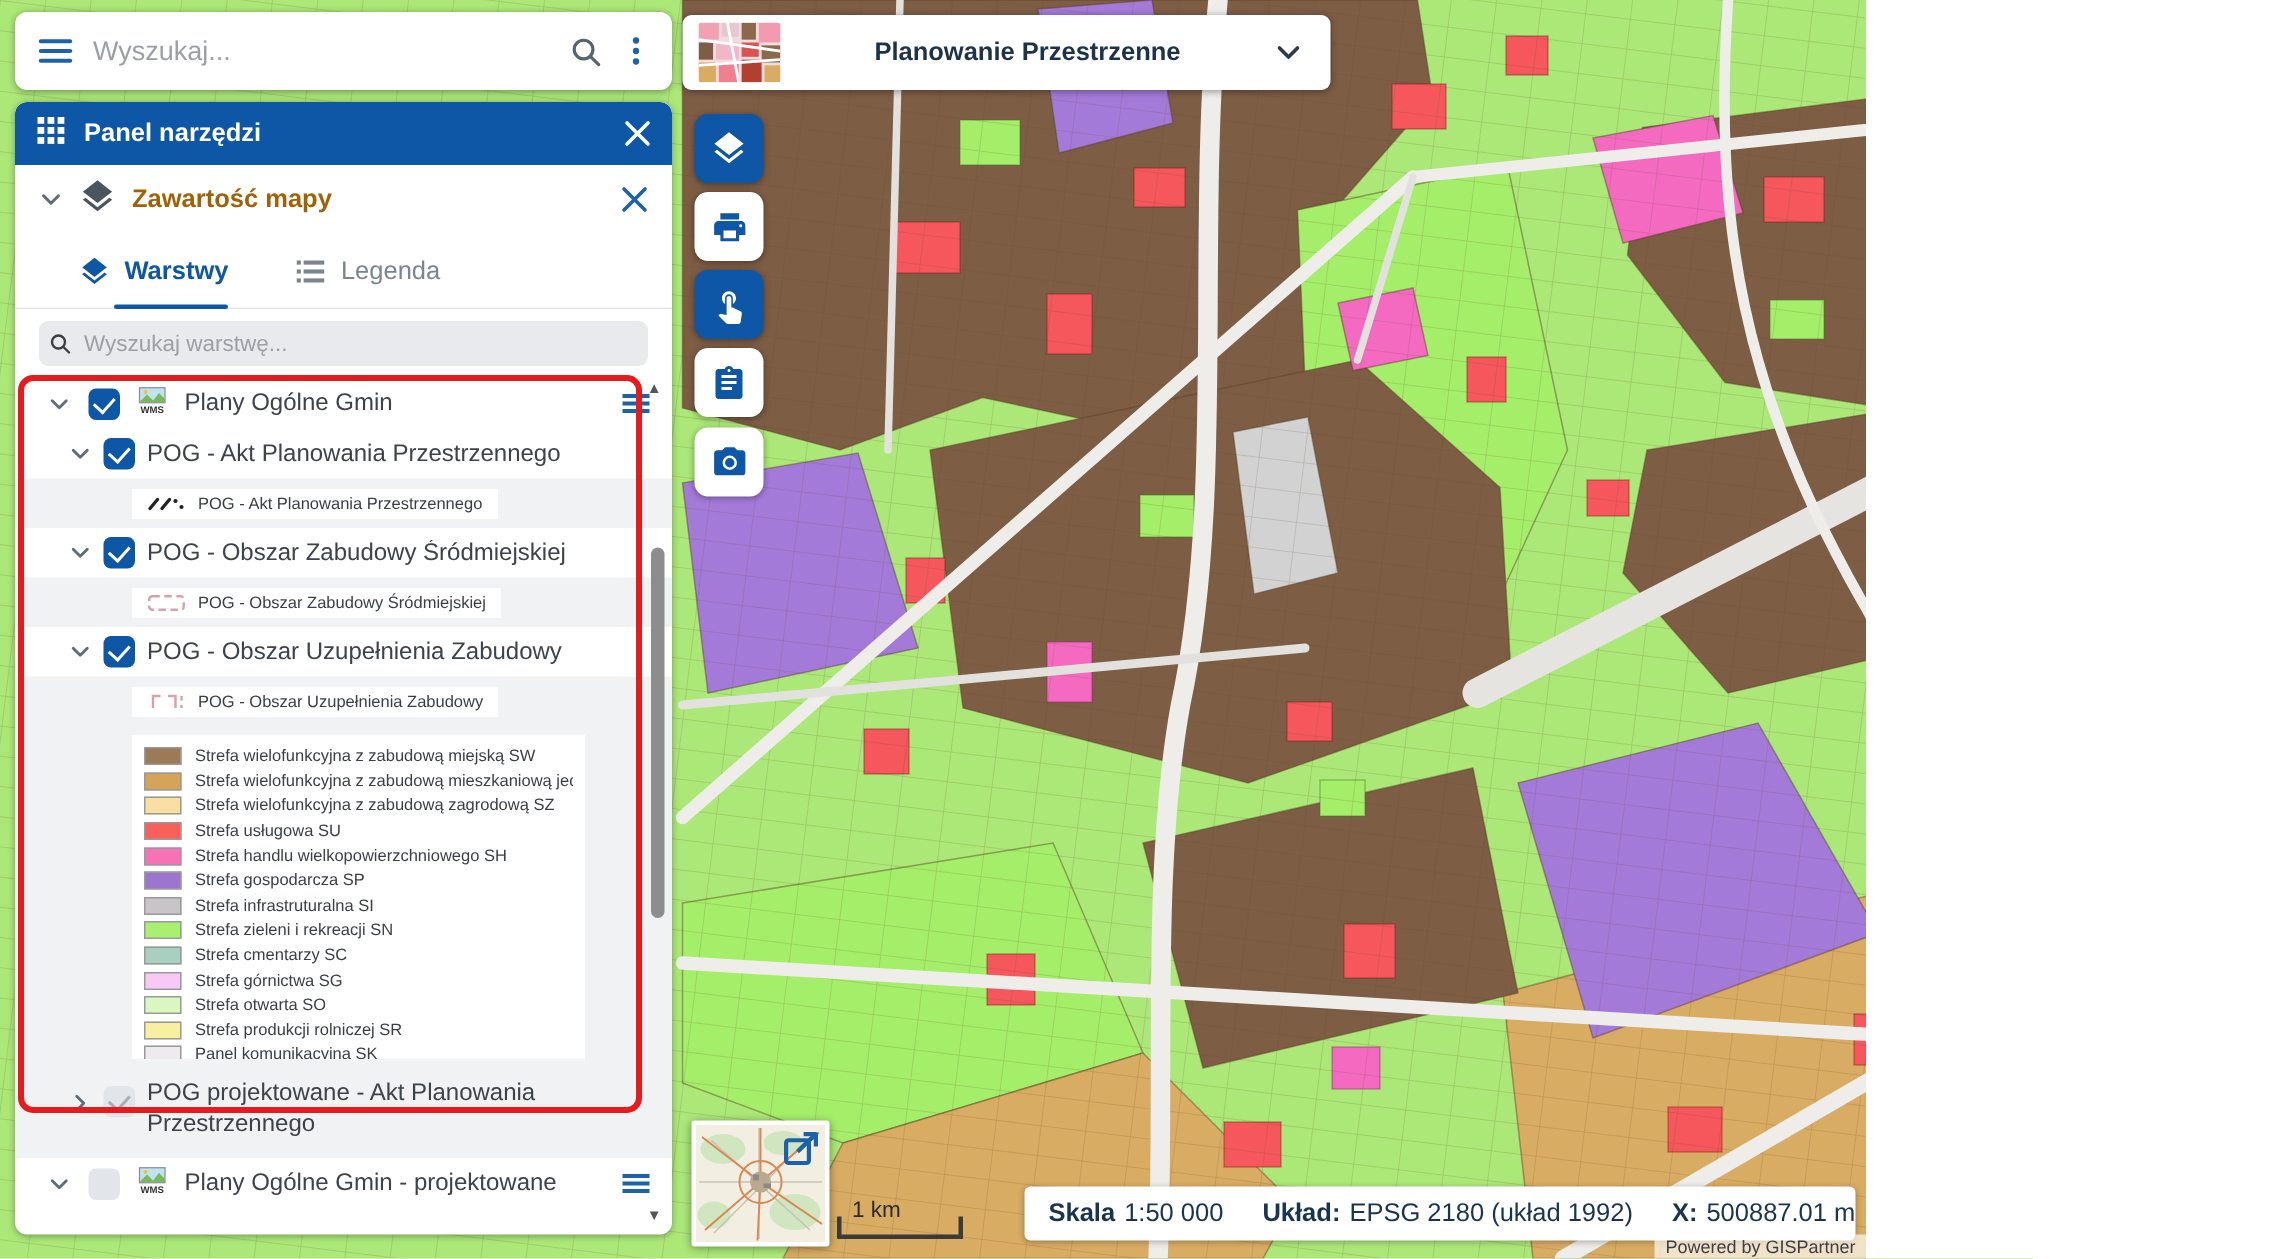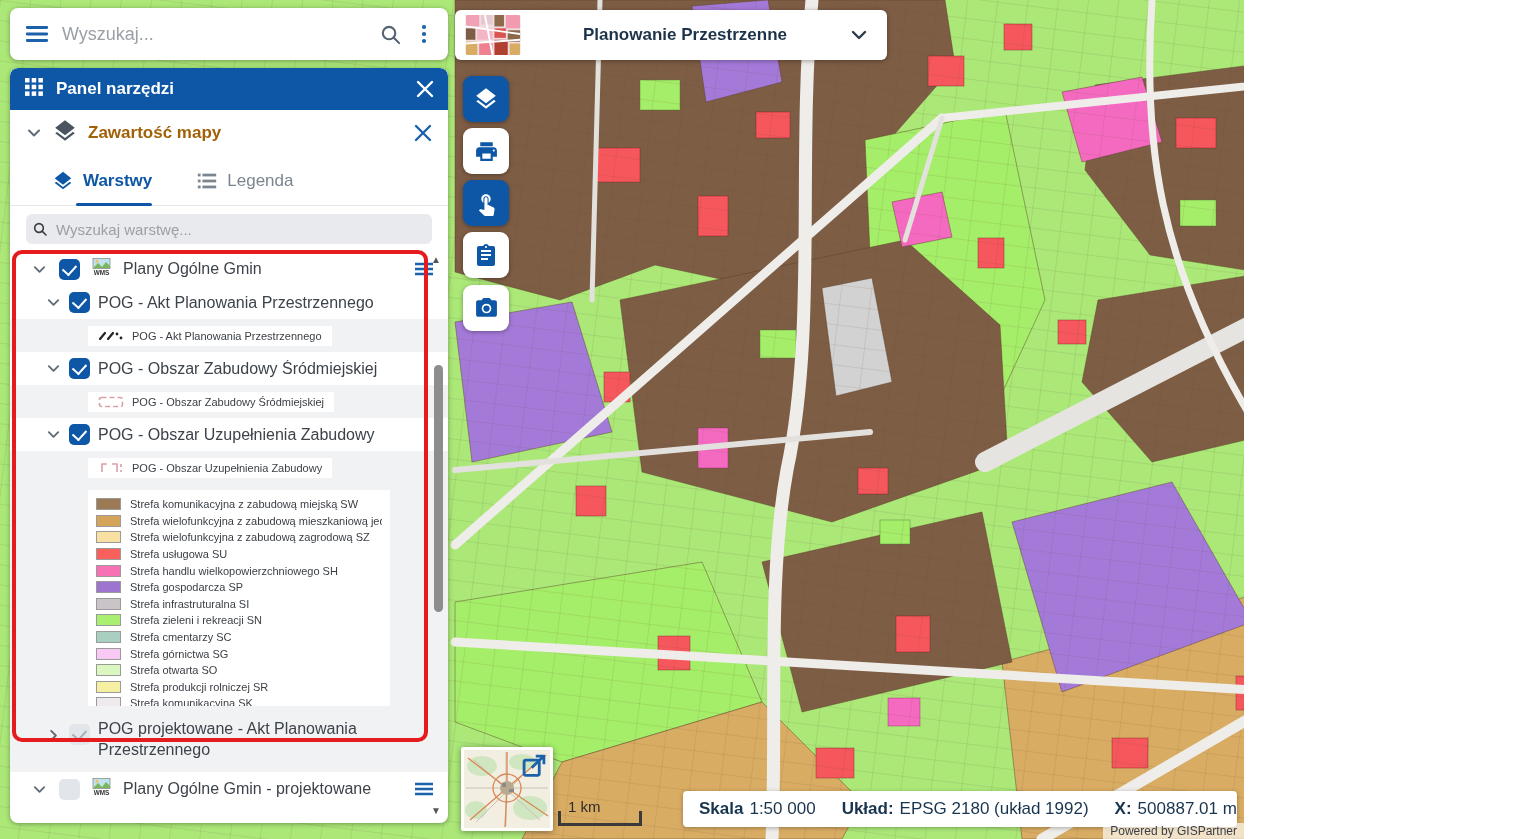--- a/index.html
+++ b/index.html
@@ -351,21 +351,21 @@
               <path d="M4 10 V2 H9 M14 2 H19 V10 M23 2 V5 M23 8 V10" fill="none" stroke="#d9a0a8" stroke-width="1.6"></path>
             </svg>
           <span>POG - Obszar Uzupełnienia Zabudowy</span>
         </span>
       </div>
 
       <div class="strefa-block">
         <div class="strefa-box">
           <div class="sw-row">
               <span class="swatch" style="background-color: rgb(156, 122, 85);"></span>
-              <span class="sw-label">Strefa komunikacyjna z zabudową miejską SW</span>
+              <span class="sw-label">Strefa wielofunkcyjna z zabudową miejską SW</span>
             </div>
           <div class="sw-row">
               <span class="swatch" style="background-color: rgb(212, 164, 88);"></span>
               <span class="sw-label">Strefa wielofunkcyjna z zabudową mieszkaniową jednorodzin</span>
             </div>
           <div class="sw-row">
               <span class="swatch" style="background-color: rgb(248, 223, 162);"></span>
               <span class="sw-label">Strefa wielofunkcyjna z zabudową zagrodową SZ</span>
             </div>
           <div class="sw-row">
@@ -399,21 +399,21 @@
           <div class="sw-row">
               <span class="swatch" style="background-color: rgb(218, 247, 192);"></span>
               <span class="sw-label">Strefa otwarta SO</span>
             </div>
           <div class="sw-row">
               <span class="swatch" style="background-color: rgb(247, 240, 162);"></span>
               <span class="sw-label">Strefa produkcji rolniczej SR</span>
             </div>
           <div class="sw-row">
               <span class="swatch" style="background-color: rgb(238, 234, 238);"></span>
-              <span class="sw-label">Strefa komunikacyjna SK</span>
+              <span class="sw-label">Panel komunikacyjna SK</span>
             </div>
         </div>
       </div>
 
       <div class="trow child gray">
         <span class="chev" style="margin-top:10px">
             <svg width="15" height="15" viewBox="0 0 16 16" fill="none">
               <path d="M5.5 3 L10.5 8 L5.5 13" stroke="#5f6b76" stroke-width="2" stroke-linecap="round" stroke-linejoin="round"></path>
             </svg>
           </span>

